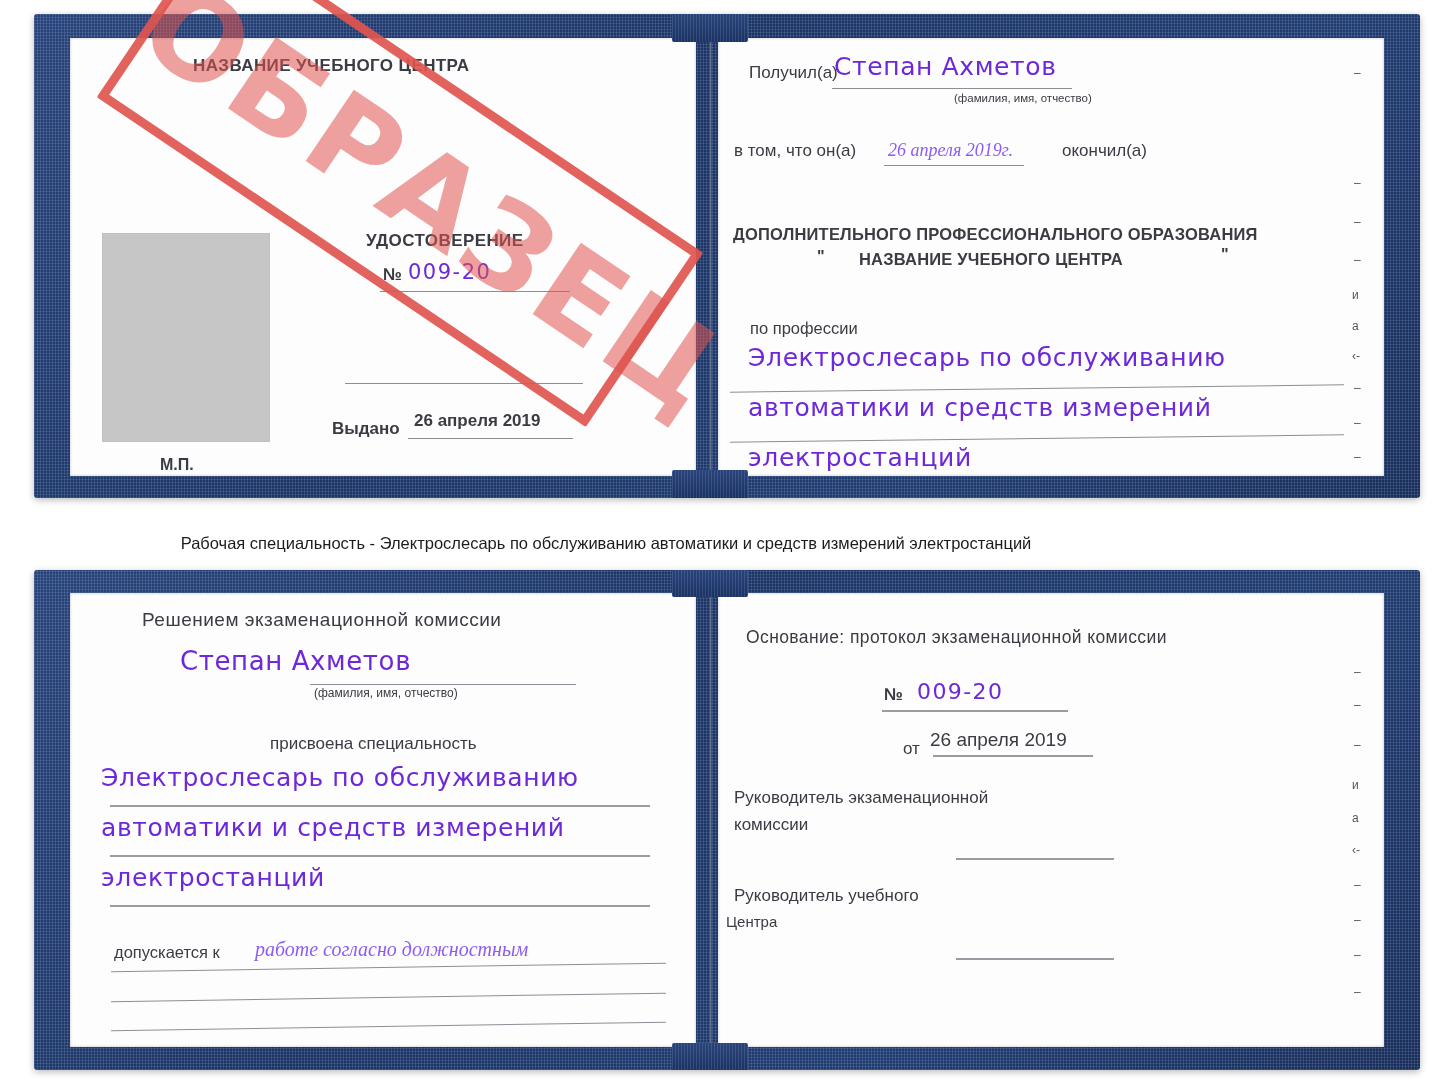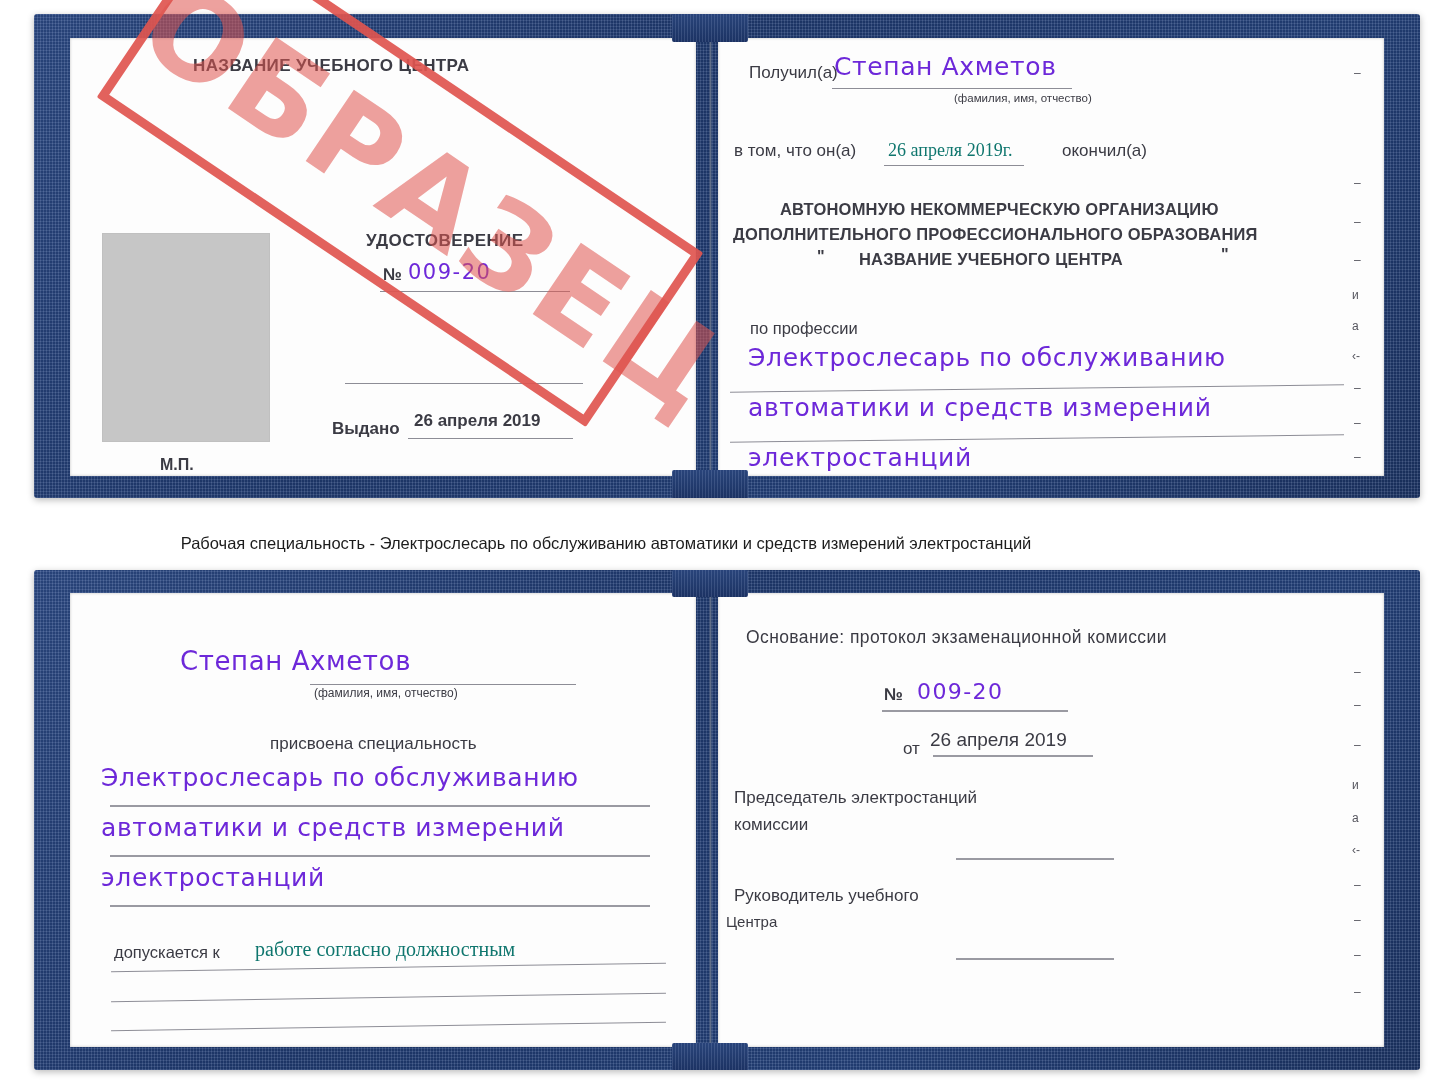--- a/index.html
+++ b/index.html
@@ -63,22 +63,23 @@
   .hand {
     position: absolute;
     color: #6d28d9;
     font-family: "DejaVu Sans", sans-serif;
     font-style: italic;
     white-space: nowrap;
     letter-spacing: 0.6px;
   }
   .hand-serif {
     position: absolute;
-    color: #0f766e;
+    color: #8b5cf6;
     font-family: "Liberation Serif", serif;
+    font-style: italic;
     white-space: nowrap;
   }
   .rule {
     position: absolute;
     height: 1px;
     background: #8d8d96;
   }
   .rule.thick { height: 2px; background: #9a9aa2; }
   .rule.tilt1 { transform: rotate(-0.7deg); }
   .rule.tilt2 { transform: rotate(-0.9deg); }
@@ -171,21 +172,20 @@
     <div class="prn" style="left:31px; top:25px; font-size:17px;">Получил(а)</div>
     <div class="hand" style="left:116px; top:14px; font-size:25px; font-style:normal;">Степан Ахметов</div>
     <div class="rule" style="left:114px; top:50px; width:240px;"></div>
     <div class="prn" style="left:236px; top:54px; font-size:11.5px;">(фамилия, имя, отчество)</div>
 
     <div class="prn" style="left:16px; top:103px; font-size:17px;">в том, что он(а)</div>
     <div class="hand-serif" style="left:170px; top:102px; font-size:18px;">26 апреля 2019г.</div>
     <div class="rule" style="left:166px; top:127px; width:140px;"></div>
     <div class="prn" style="left:344px; top:103px; font-size:17px;">окончил(а)</div>
 
-    <div class="prn bold" style="left:62px; top:162px; font-size:16.5px; letter-spacing:0.2px;">АВТОНОМНУЮ НЕКОММЕРЧЕСКУЮ ОРГАНИЗАЦИЮ</div>
     <div class="prn bold" style="left:15px; top:187px; font-size:16.5px; letter-spacing:0.2px;">ДОПОЛНИТЕЛЬНОГО ПРОФЕССИОНАЛЬНОГО ОБРАЗОВАНИЯ</div>
     <div class="prn bold" style="left:99px; top:210px; font-size:16px;">"</div>
     <div class="prn bold" style="left:141px; top:212px; font-size:16.5px; letter-spacing:0.2px;">НАЗВАНИЕ УЧЕБНОГО ЦЕНТРА</div>
     <div class="prn bold" style="left:503px; top:208px; font-size:16px;">"</div>
 
     <div class="prn" style="left:32px; top:281px; font-size:16.5px;">по профессии</div>
 
     <div class="hand" style="left:30px; top:305px; font-size:25px; font-style:normal;">Электрослесарь по обслуживанию</div>
     <div class="rule tilt1" style="left:12px; top:350px; width:614px;"></div>
 
@@ -215,20 +215,21 @@
     <div class="stamp-text">ОБРАЗЕЦ</div>
   </div>
 
   <div class="caption" style="left:76px; top:533px;text-align:center;">Рабочая специальность - Электрослесарь по обслуживанию автоматики и средств измерений электростанций</div>
 
   <div class="book" style="left:34px; top:570px; width:1386px; height:500px;">
   </div>
 
   <div class="book-inner page" style="left:70px; top:593px; width:626px; height:454px;">
 
+    <div class="prn" style="left:72px; top:16px; font-size:19px; letter-spacing:0.5px;">Решением экзаменационной комиссии</div>
 
     <div class="hand" style="left:110px; top:53px; font-size:26px; font-style:normal;">Степан Ахметов</div>
     <div class="rule" style="left:240px; top:91px; width:266px;"></div>
     <div class="prn" style="left:244px; top:93px; font-size:12px;">(фамилия, имя, отчество)</div>
 
     <div class="prn" style="left:200px; top:141px; font-size:17px;">присвоена специальность</div>
 
     <div class="hand" style="left:31px; top:170px; font-size:25px; font-style:normal;">Электрослесарь по обслуживанию</div>
     <div class="rule thick" style="left:40px; top:212px; width:540px;"></div>
 
@@ -250,21 +251,21 @@
     <div class="prn" style="left:28px; top:34px; font-size:17.5px; letter-spacing:0.4px;">Основание: протокол экзаменационной комиссии</div>
 
     <div class="prn bold" style="left:166px; top:92px; font-size:17px;">№</div>
     <div class="hand" style="left:199px; top:86px; font-size:22px; font-style:normal; letter-spacing:1.4px;">009-20</div>
     <div class="rule thick" style="left:164px; top:117px; width:186px;"></div>
 
     <div class="prn" style="left:185px; top:146px; font-size:17px;">от</div>
     <div class="prn" style="left:212px; top:136px; font-size:19px;">26 апреля 2019</div>
     <div class="rule thick" style="left:215px; top:162px; width:160px;"></div>
 
-    <div class="prn" style="left:16px; top:195px; font-size:17px;">Председатель электростанций</div>
+    <div class="prn" style="left:16px; top:195px; font-size:17px;">Руководитель экзаменационной</div>
     <div class="prn" style="left:16px; top:222px; font-size:17px;">комиссии</div>
     <div class="rule thick" style="left:238px; top:265px; width:158px;"></div>
 
     <div class="prn" style="left:16px; top:293px; font-size:17px;">Руководитель учебного</div>
     <div class="prn" style="left:8px; top:320px; font-size:15px;">Центра</div>
     <div class="rule thick" style="left:238px; top:365px; width:158px;"></div>
 
     <div class="edge-frag" style="left:636px; top:72px;">–</div>
     <div class="edge-frag" style="left:636px; top:105px;">–</div>
     <div class="edge-frag" style="left:636px; top:145px;">–</div>

